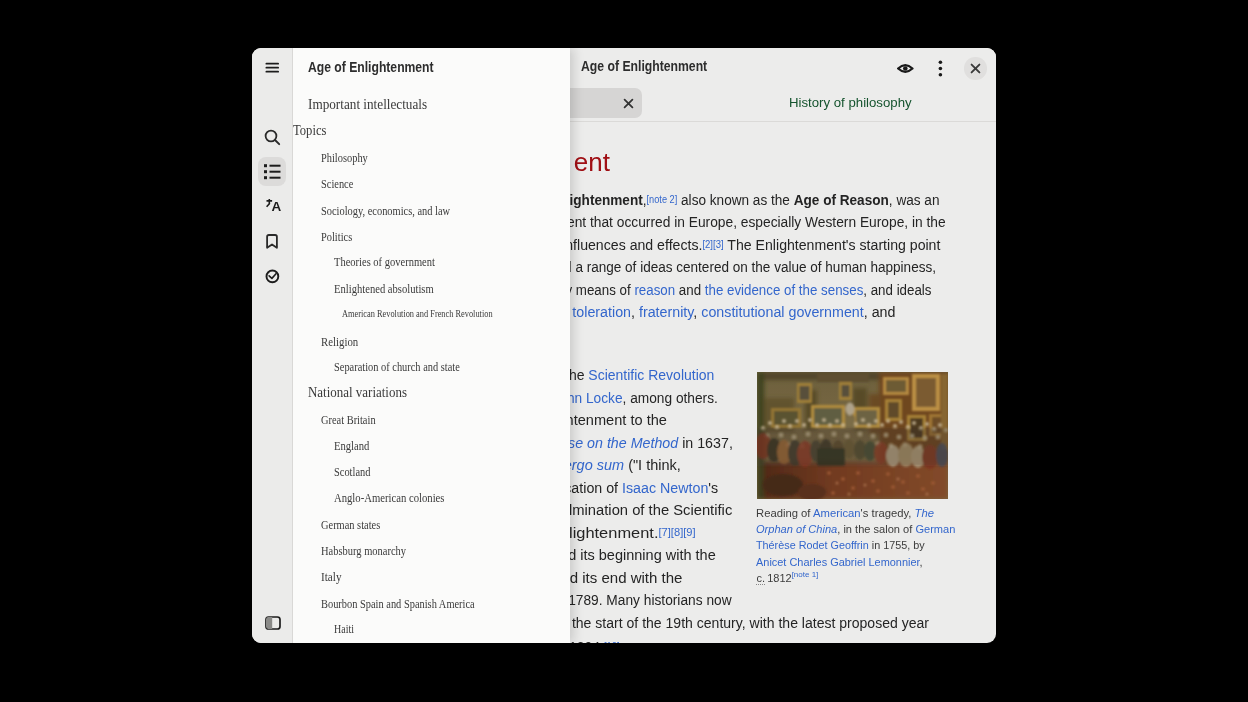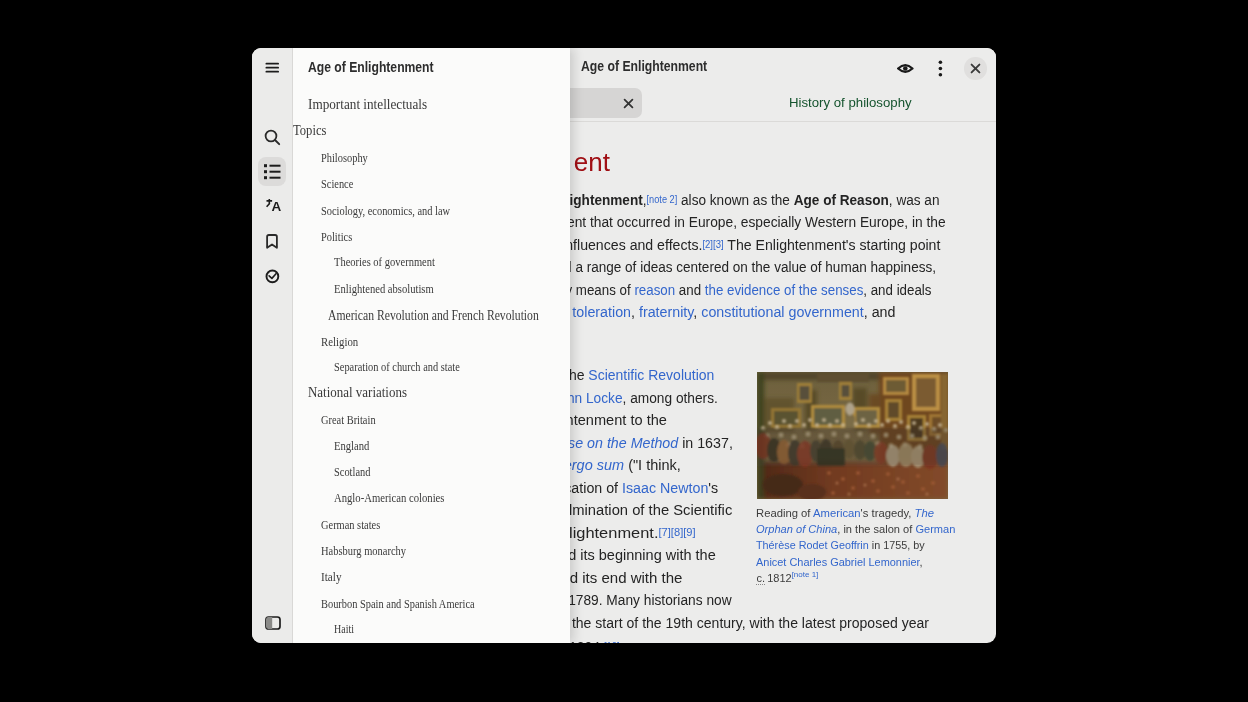--- a/index.html
+++ b/index.html
@@ -255,21 +255,21 @@
   <div id="pttl" style="z-index:7"><span class="sx l" style="transform:scaleX(0.8681715359244915)">Age of Enlightenment</span></div>
   <div id="toc" style="position:absolute;left:0;top:0;width:100%;height:100%;z-index:7;pointer-events:none">
 <div class="tl" style="left:56.2px;top:47.9px;font-size:15px"><span class="sx l" style="transform:scaleX(0.8800174308806844)">Important intellectuals</span></div>
 <div class="tl" style="left:41px;top:74.1px;font-size:15px"><span class="sx l" style="transform:scaleX(0.839383204513079)">Topics</span></div>
 <div class="tl" style="left:68.9px;top:102.1px;font-size:13px"><span class="sx l" style="transform:scaleX(0.8)">Philosophy</span></div>
 <div class="tl" style="left:68.9px;top:128.3px;font-size:13px"><span class="sx l" style="transform:scaleX(0.8)">Science</span></div>
 <div class="tl" style="left:68.9px;top:154.5px;font-size:13px"><span class="sx l" style="transform:scaleX(0.8)">Sociology, economics, and law</span></div>
 <div class="tl" style="left:68.9px;top:180.7px;font-size:13px"><span class="sx l" style="transform:scaleX(0.8)">Politics</span></div>
 <div class="tl" style="left:81.8px;top:207.4px;font-size:12.5px"><span class="sx l" style="transform:scaleX(0.8400520462332803)">Theories of government</span></div>
 <div class="tl" style="left:81.8px;top:233.6px;font-size:12.5px"><span class="sx l" style="transform:scaleX(0.8471954722256441)">Enlightened absolutism</span></div>
-<div class="tl" style="left:76px;top:259.8px;font-size:14px"><span class="sx l" style="transform:scaleX(0.8340892495527826)">American Revolution and French Revolution</span></div>
+<div class="tl" style="left:90px;top:259.8px;font-size:10px"><span class="sx l" style="transform:scaleX(0.8340892495527826)">American Revolution and French Revolution</span></div>
 <div class="tl" style="left:68.9px;top:285.5px;font-size:13px"><span class="sx l" style="transform:scaleX(0.830063)">Religion</span></div>
 <div class="tl" style="left:81.8px;top:312.2px;font-size:12.5px"><span class="sx l" style="transform:scaleX(0.8310543584701952)">Separation of church and state</span></div>
 <div class="tl" style="left:56.2px;top:336.1px;font-size:15px"><span class="sx l" style="transform:scaleX(0.8638136415780601)">National variations</span></div>
 <div class="tl" style="left:68.9px;top:364.1px;font-size:13px"><span class="sx l" style="transform:scaleX(0.8)">Great Britain</span></div>
 <div class="tl" style="left:81.8px;top:390.8px;font-size:12.5px"><span class="sx l" style="transform:scaleX(0.850136)">England</span></div>
 <div class="tl" style="left:81.8px;top:417.0px;font-size:12.5px"><span class="sx l" style="transform:scaleX(0.83237)">Scotland</span></div>
 <div class="tl" style="left:81.8px;top:443.2px;font-size:12.5px"><span class="sx l" style="transform:scaleX(0.8534297792829665)">Anglo-American colonies</span></div>
 <div class="tl" style="left:68.9px;top:468.9px;font-size:13px"><span class="sx l" style="transform:scaleX(0.8)">German states</span></div>
 <div class="tl" style="left:68.9px;top:495.1px;font-size:13px"><span class="sx l" style="transform:scaleX(0.8055525828884176)">Habsburg monarchy</span></div>
 <div class="tl" style="left:68.9px;top:521.3px;font-size:13px"><span class="sx l" style="transform:scaleX(0.859764)">Italy</span></div>

